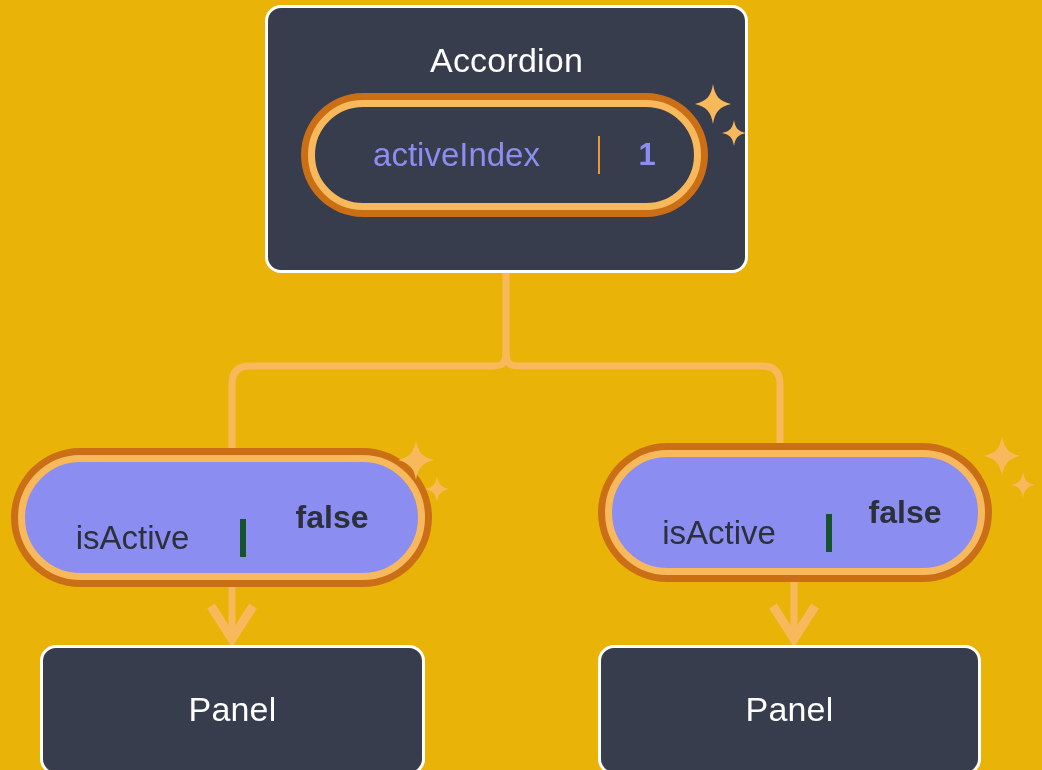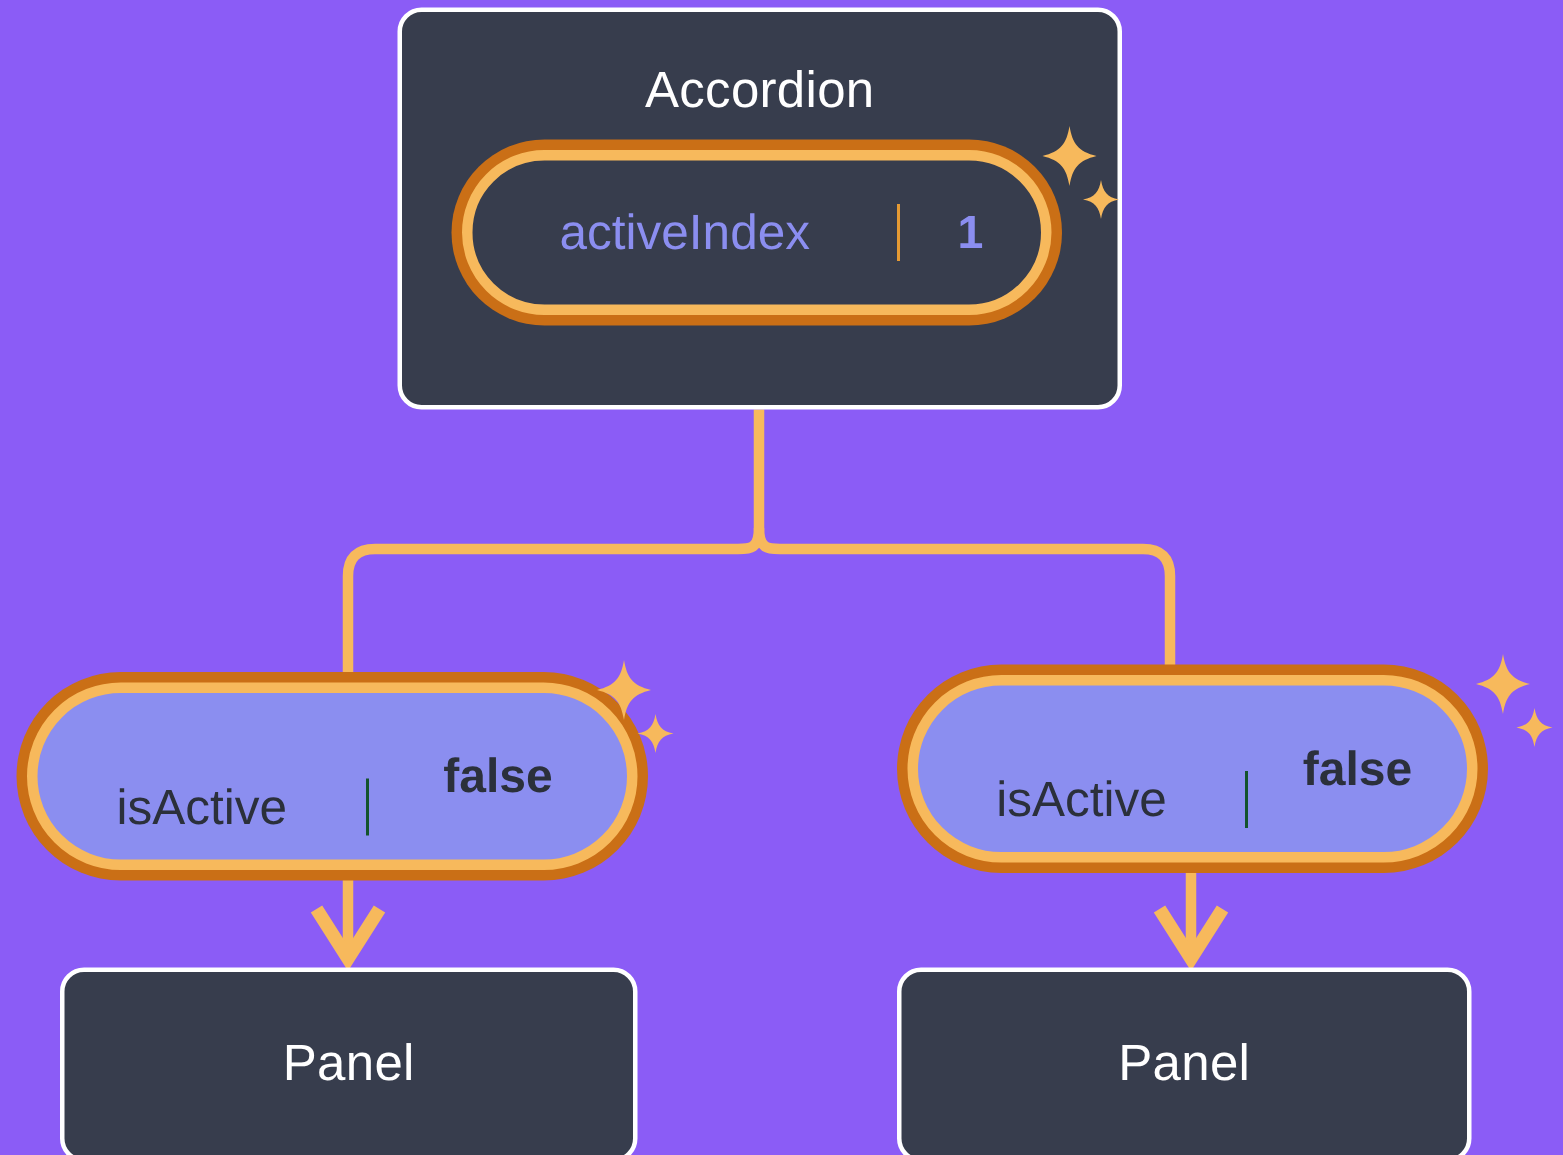--- a/index.html
+++ b/index.html
@@ -4,21 +4,21 @@
 <style>
   html, body {
     margin: 0;
     padding: 0;
     background: #4c6670;
   }
   #stage {
     position: relative;
     width: 1042px;
     height: 770px;
-    background: #8b5cf6;
+    background: #eab308;
     overflow: hidden;
     font-family: "Liberation Sans", sans-serif;
   }
   #wires {
     position: absolute;
     left: 0;
     top: 0;
     width: 1042px;
     height: 770px;
     pointer-events: none;
@@ -97,21 +97,21 @@
   }
   .pill-purple .cell.key {
     color: #2b303b;
     font-size: 33px;
   }
   .pill-purple .cell.val {
     color: #2b303b;
     font-size: 32px;
     font-weight: 700;
   }
-  .pill-purple .cell.key { border-right: 2px solid #14532d; margin-top: 40px; }
+  .pill-purple .cell.key { border-right: 6px solid #14532d; margin-top: 40px; }
 
   #pill-isactive-false { left: 18px;  top: 455px; width: 407px; height: 125px; }
   #pill-isactive-false .cell.key { width: 221px; }
 
   #pill-isactive-true  { left: 605px; top: 450px; width: 380px; height: 125px; }
   #pill-isactive-true .cell.key  { width: 220px; }
 
   
   .sparkle { position: absolute; pointer-events: none; }
 </style>

